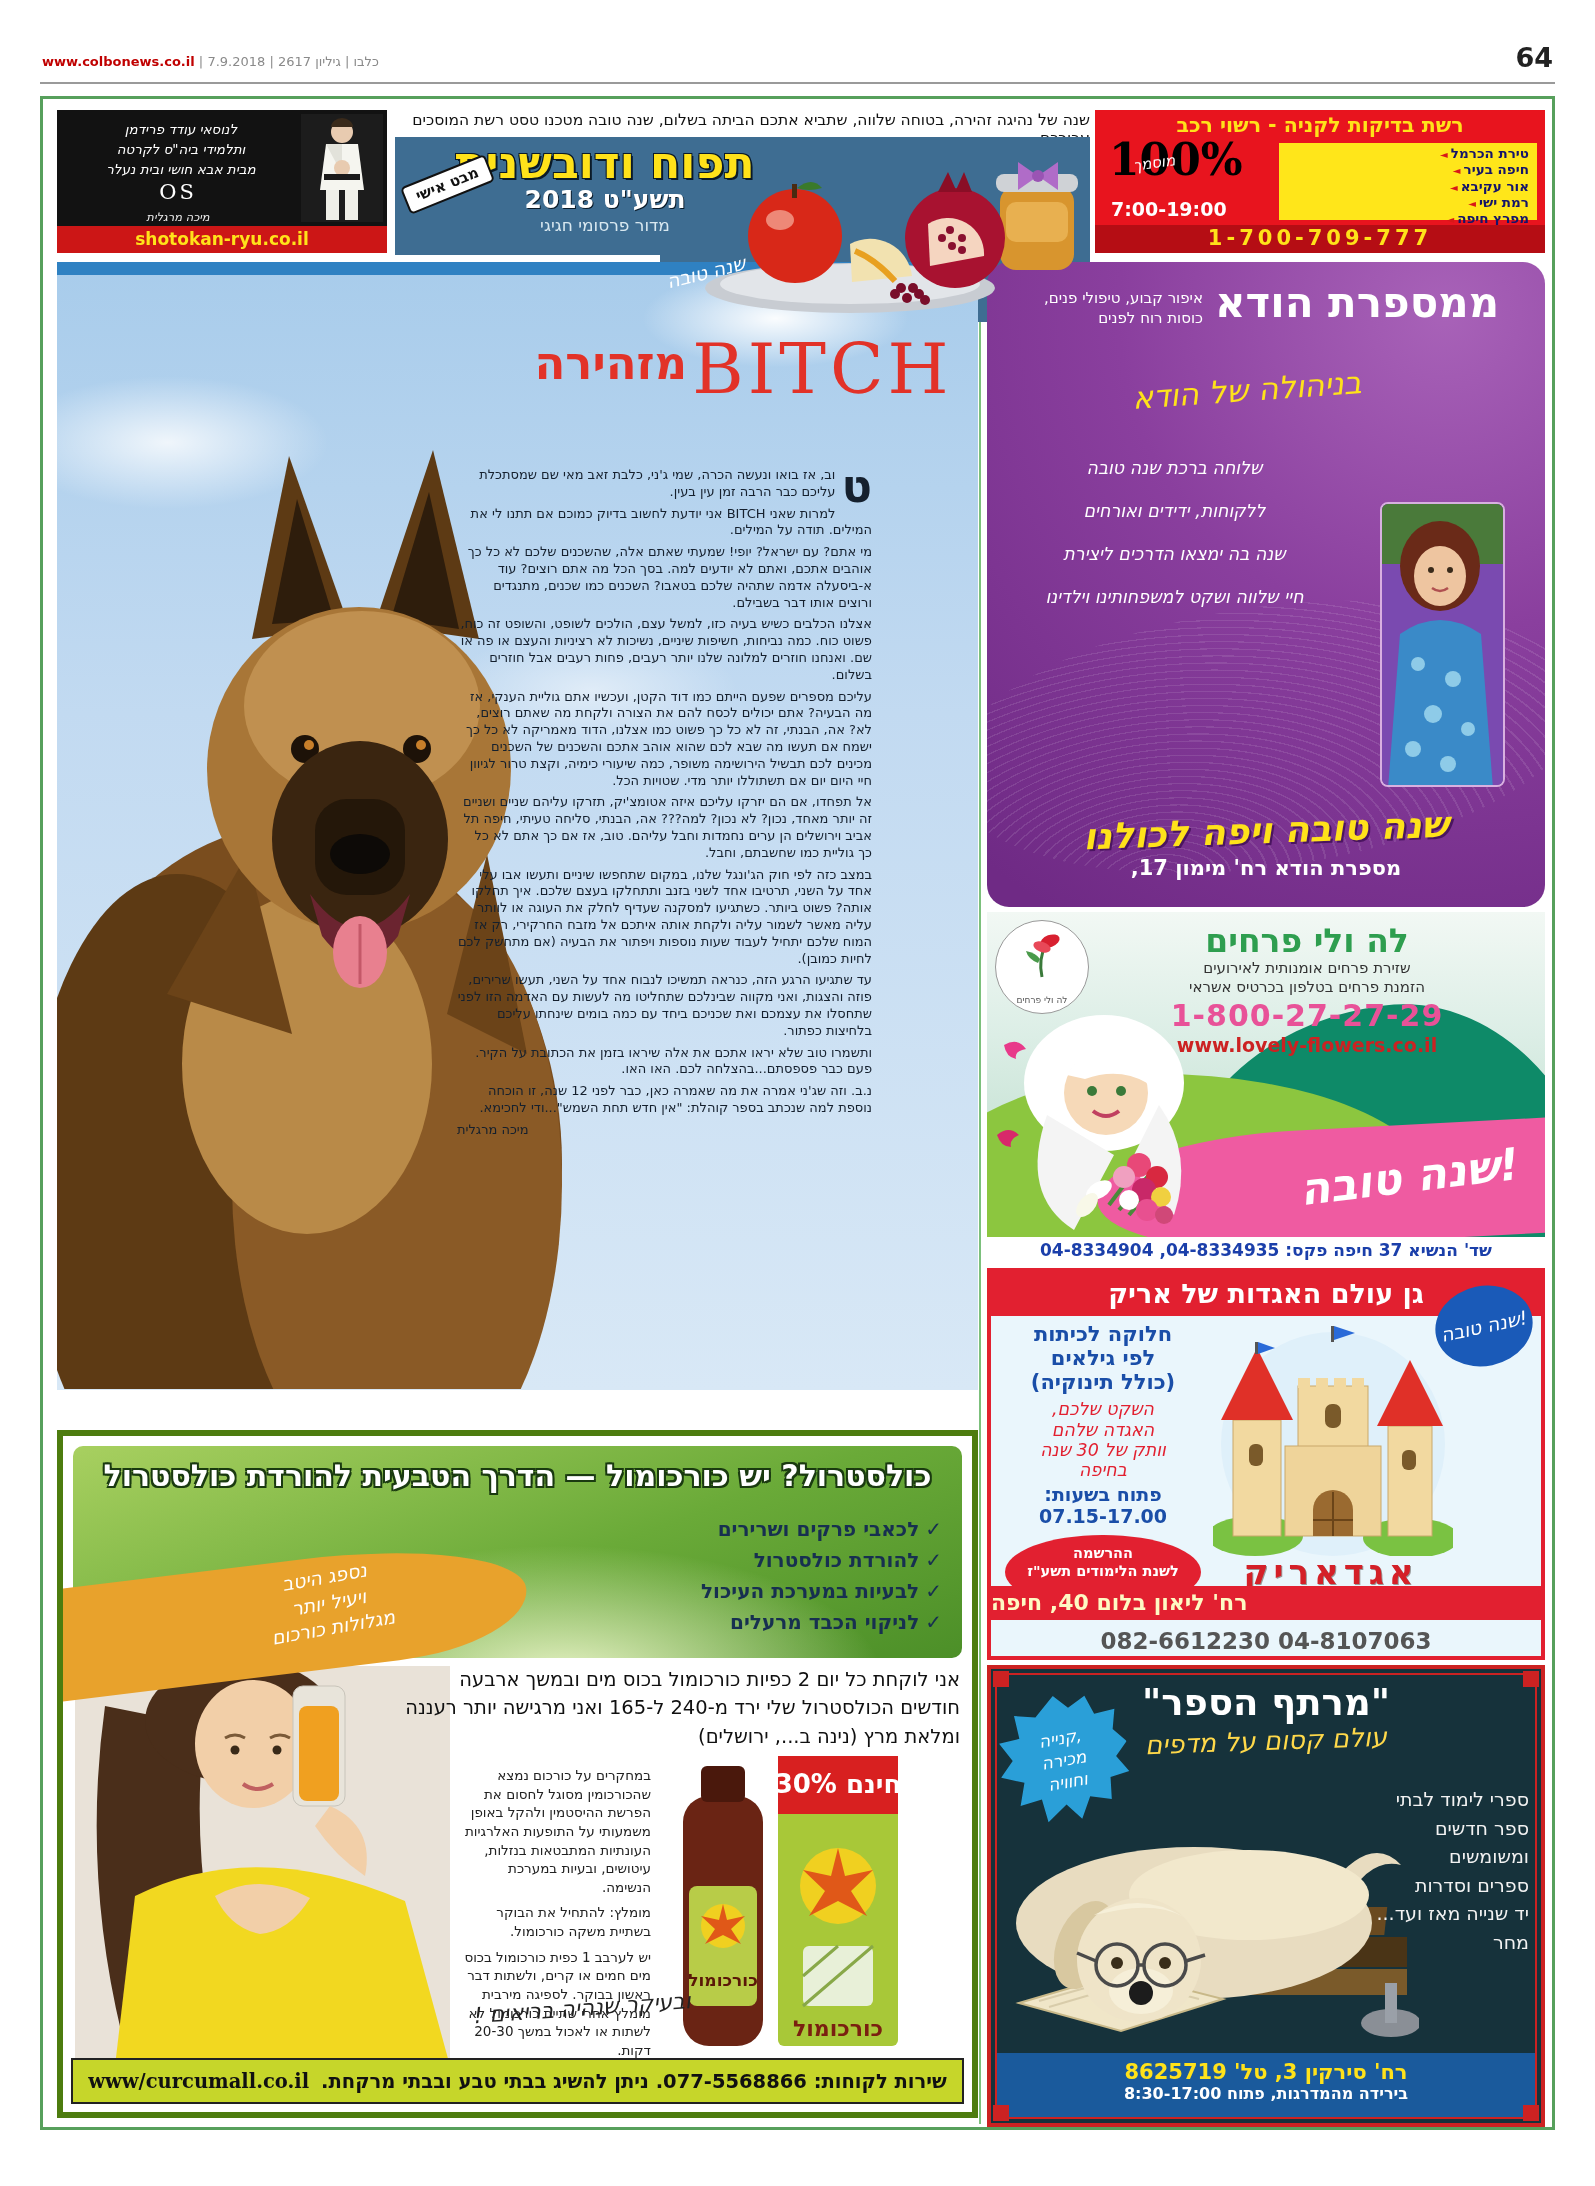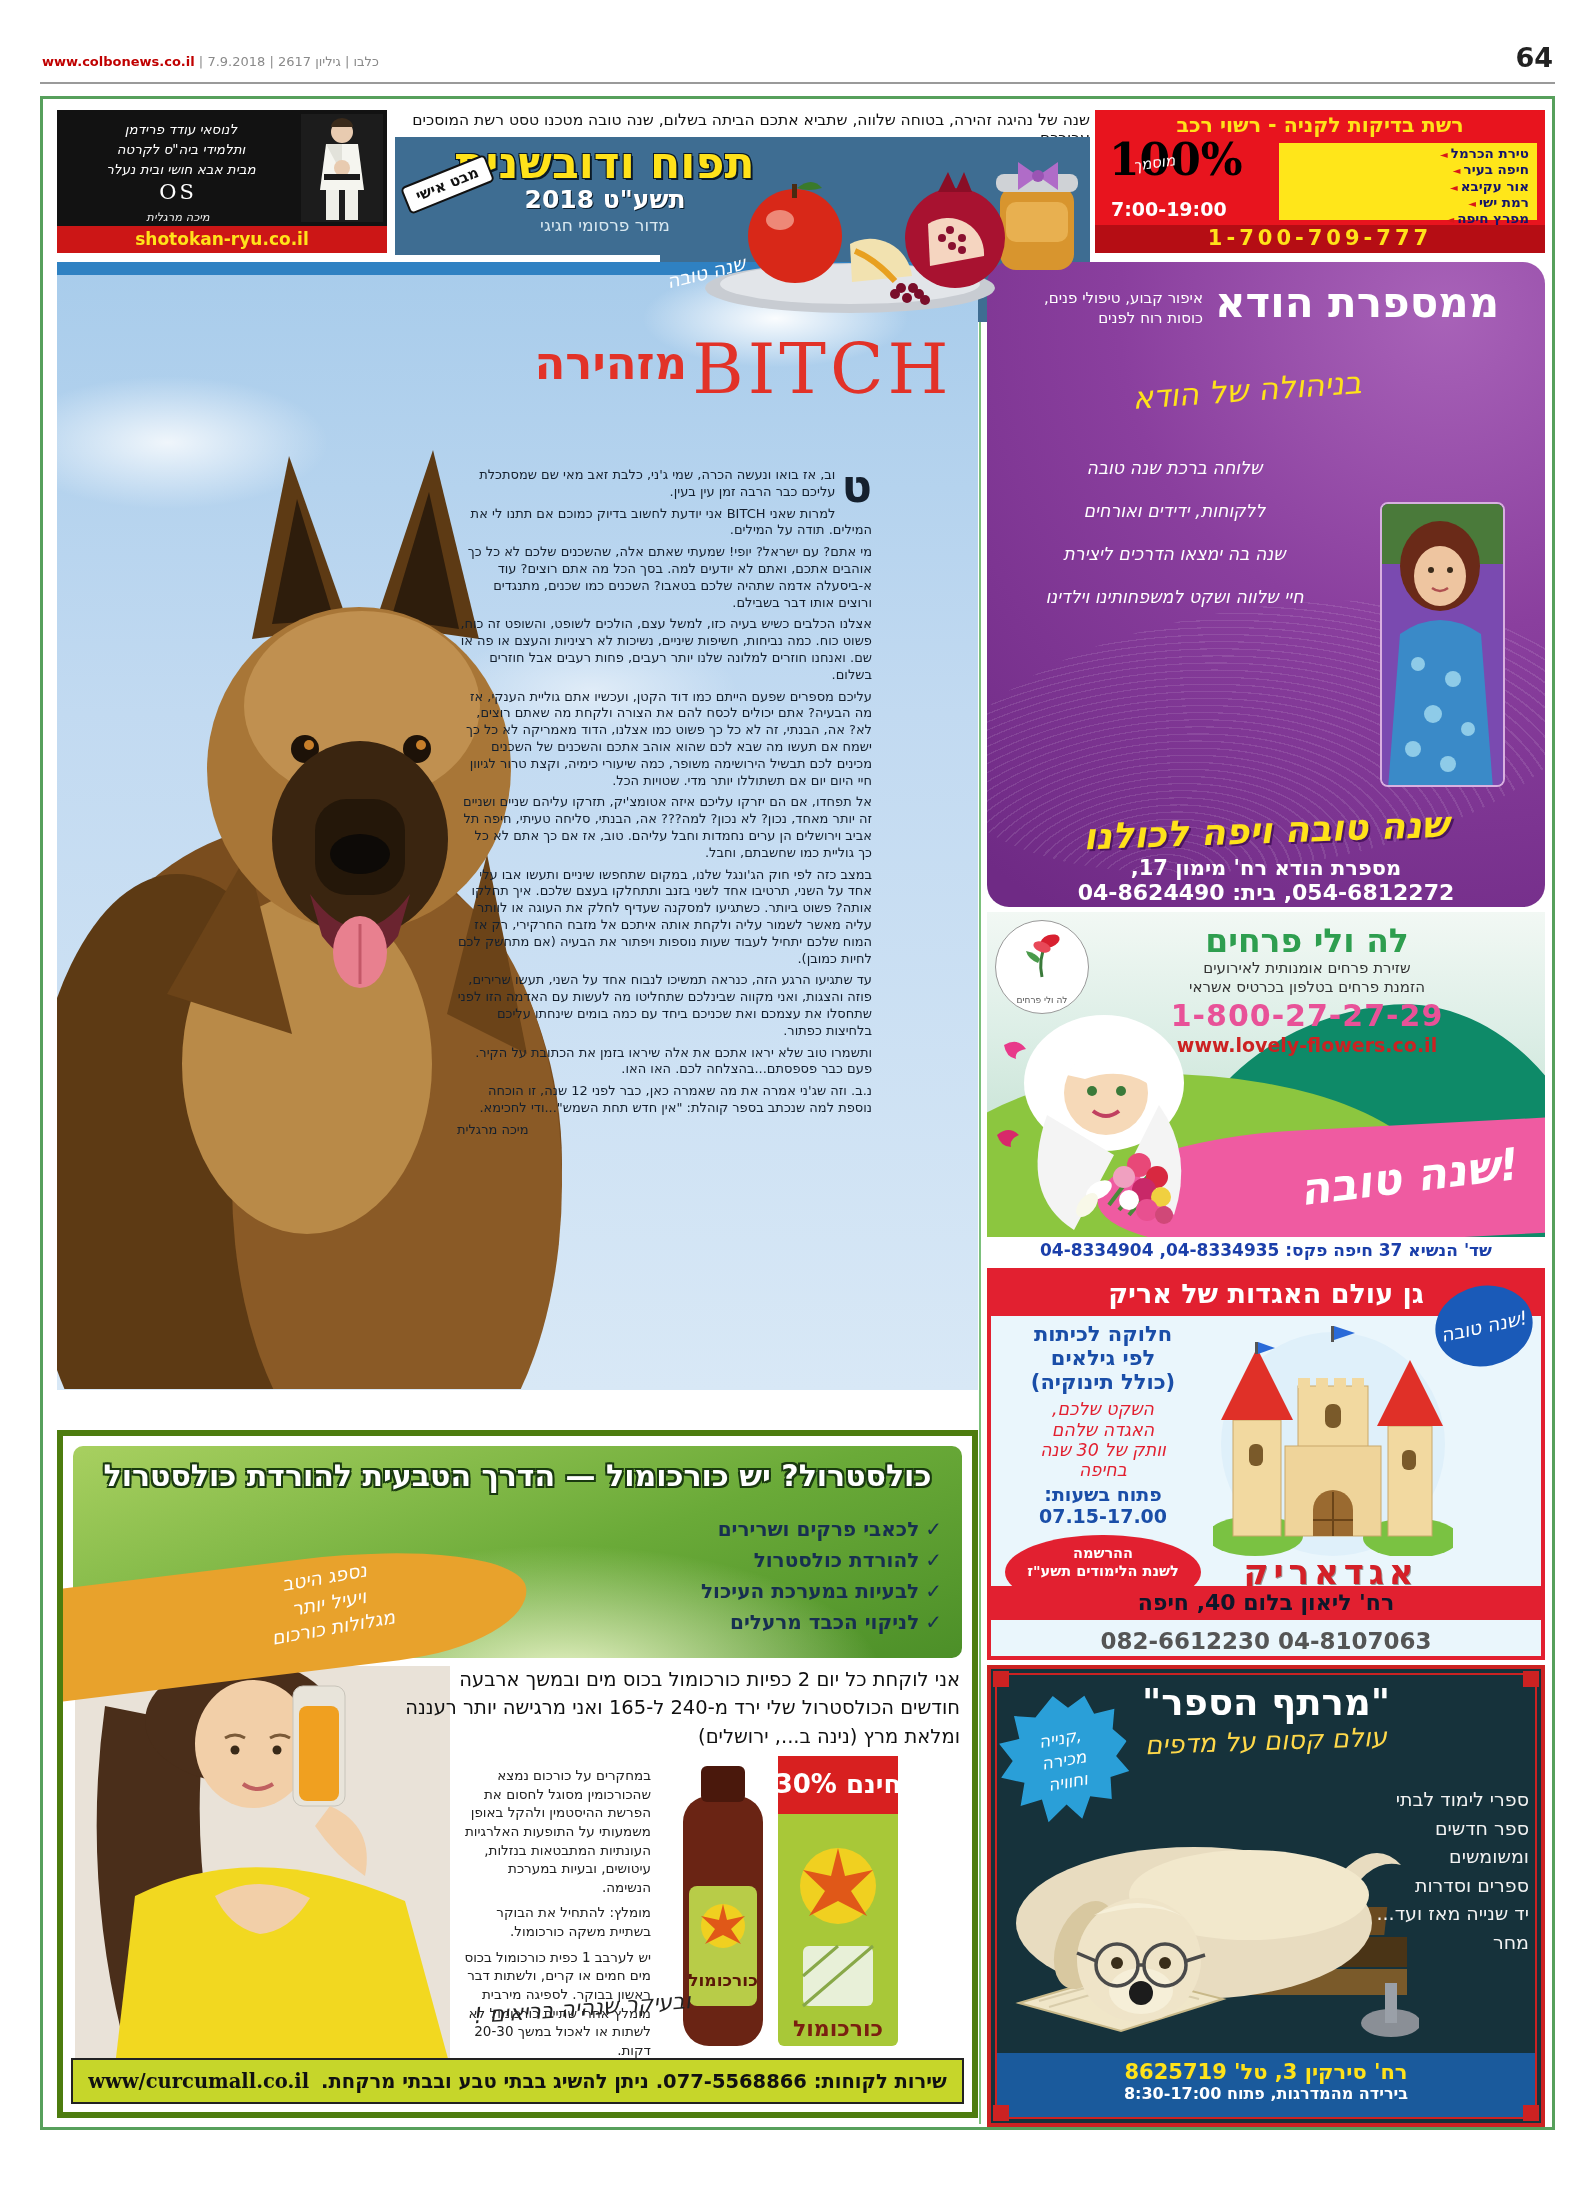--- a/index.html
+++ b/index.html
@@ -102,21 +102,21 @@
   .kind{position:absolute;left:987px;top:1268px;width:558px;height:392px;background:#eaf6fc;border:4px solid #e22030;overflow:hidden}
   .kind-title{height:44px;background:#e22030;color:#fff;font-weight:bold;font-size:27px;text-align:center;line-height:44px;direction:rtl}
   .kind-left{position:absolute;left:6px;top:50px;width:212px;text-align:center;direction:rtl}
   .k-blue{color:#1a4ea8;font-weight:bold;font-size:21px;line-height:1.15}
   .k-script{color:#e22030;font-style:italic;font-size:17.5px;line-height:1.15;margin-top:5px}
   .k-hours{color:#1a4ea8;font-weight:bold;font-size:19px;margin-top:4px;line-height:1.15}
   .k-oval{margin:7px auto 0;width:196px;background:#e22030;color:#fff;border-radius:50%;padding:9px 4px;font-weight:bold;font-size:14.5px;line-height:1.3}
   .k-castle{position:absolute;left:222px;top:52px;width:240px;height:232px}
   .k-badge{position:absolute;right:8px;top:14px;width:98px;height:80px;background:#1a5ab8;border-radius:50%;color:#fff;font-style:italic;font-size:19px;display:flex;align-items:center;justify-content:center;text-align:center;transform:rotate(-12deg)}
   .k-logo{position:absolute;left:225px;top:280px;width:230px;text-align:center;color:#d42028;font-weight:bold;font-size:34px;letter-spacing:5px;text-shadow:1px 1px 0 #999}
-  .kind-addr{position:absolute;left:0;right:0;bottom:36px;height:34px;background:#e22030;color:#0f172a;font-weight:bold;font-size:22px;text-align:center;line-height:33px;direction:rtl}
+  .kind-addr{position:absolute;left:0;right:0;bottom:36px;height:34px;background:#e22030;color:#fef9c3;font-weight:bold;font-size:22px;text-align:left;line-height:33px;direction:rtl}
   .kind-phones{position:absolute;left:0;right:0;bottom:2px;text-align:center;color:#555;font-weight:bold;font-size:23px;direction:ltr}
 
   
   .book{position:absolute;left:987px;top:1665px;width:558px;height:462px;background:#16323b;border:4px solid #cc2222;overflow:hidden}
   .book::after{content:"";position:absolute;inset:4px;border:2px solid #cc2222;pointer-events:none}
   .b-corner{position:absolute;width:16px;height:16px;background:#cc2222;z-index:3}
   .b-title{margin-top:12px;text-align:center;color:#fff;font-weight:bold;font-size:37px;direction:rtl;position:relative;z-index:2}
   .b-tag{text-align:center;color:#ffd94a;font-style:italic;font-size:26px;margin-top:2px;transform:rotate(-2deg);position:relative;z-index:2}
   .b-burst{position:absolute;left:8px;top:26px;width:130px;height:130px;background:#2a9fd8;color:#fff;font-style:italic;font-size:17px;display:flex;flex-direction:column;align-items:center;justify-content:center;line-height:1.3;transform:rotate(-10deg);z-index:4;
     clip-path:polygon(50% 0%,60% 11%,74% 4%,79% 19%,95% 18%,91% 33%,100% 44%,90% 54%,98% 67%,83% 69%,81% 86%,65% 81%,56% 97%,46% 84%,30% 95%,28% 77%,11% 79%,17% 62%,0% 55%,11% 44%,3% 29%,19% 28%,18% 10%,34% 14%)}
@@ -318,21 +318,20 @@
           <circle cx="75" cy="175" r="8"></circle>
           <circle cx="55" cy="210" r="9"></circle>
           <circle cx="90" cy="225" r="7"></circle>
           <circle cx="35" cy="245" r="8"></circle>
           <circle cx="70" cy="260" r="8"></circle>
         </g>
     </svg>
   </div>
   <div class="salon-greet">שנה טובה ויפה לכולנו</div>
   <div class="salon-addr">מספרת הודא רח' מימון 17,</div>
-  <div class="salon-phones">054-6812272, בית: 04-8624490</div>
 </div>
 
 <div class="flower">
   <div class="f-mount"></div>
   <div class="f-hill"></div>
   <div class="f-pink"></div>
   <div class="f-logo">
     <svg viewBox="0 0 60 60" width="60" height="60" style="margin-top:8px">
       <path d="M30 48 Q26 30 34 16" stroke="#3a7a3a" stroke-width="3" fill="none"></path>
       <ellipse cx="38" cy="12" rx="10" ry="6" fill="#d82030" transform="rotate(-20 38 12)"></ellipse>

